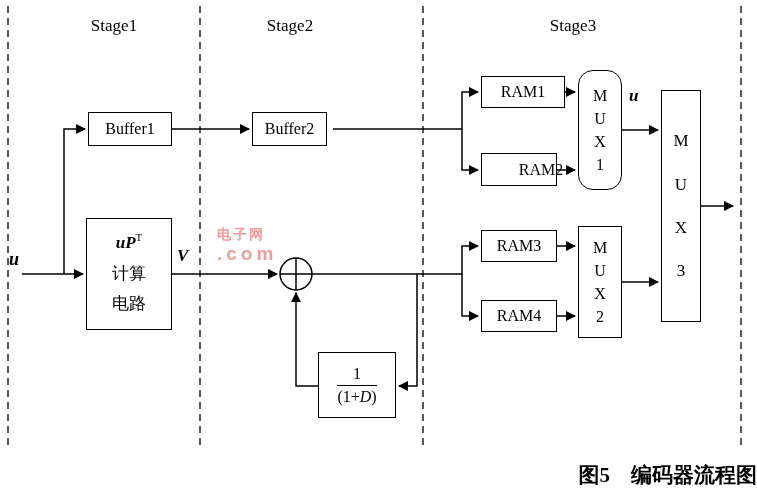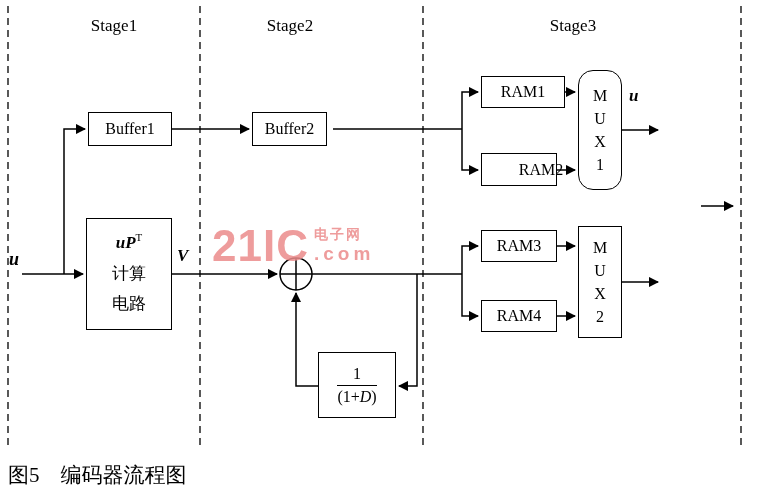--- a/index.html
+++ b/index.html
@@ -76,25 +76,24 @@
   .wm-brand { font-size: 44px; line-height: 1; letter-spacing: 1px; }
   .wm-col { display: flex; flex-direction: column; margin-left: 5px; padding-top: 2px; }
   .wm-site { font-size: 14px; letter-spacing: 2px; }
   .wm-domain { font-size: 19px; letter-spacing: 4px; line-height: 1.1; }
 
   .caption {
     position: absolute;
     left: 0; right: 0;
     top: 461px;
     z-index: 2;
-    text-align: left;
+    text-align: right;
     font-size: 21px;
-    font-weight: normal;
-    color: #000;
-    margin-left: 8px;
+    font-weight: bold;
+    color: #000;
   }
 </style>
 </head>
 <body>
 
 <div class="page">
 
   <svg class="canvas" width="757" height="501">
     <defs>
       <marker id="arrow" viewBox="0 0 10 10" refX="9" refY="5" markerWidth="7" markerHeight="7" orient="auto">
@@ -180,23 +179,25 @@
   <div class="box" style="left:481px; top:153px; width:76px; height:33px;padding-left:44px;">RAM2</div>
   <div class="box" style="left:481px; top:230px; width:76px; height:32px;">RAM3</div>
   <div class="box" style="left:481px; top:300px; width:76px; height:32px;">RAM4</div>
 
   <div class="box" style="left:578px; top:70px; width:44px; height:120px;border-radius:15px;">
     <div class="vtext">MUX1</div>
   </div>
   <div class="box" style="left:578px; top:226px; width:44px; height:112px;font-family:Liberation Serif, serif;">
     <div class="vtext">MUX2</div>
   </div>
+  <div class="box" style="left:661px; top:90px; width:40px; height:232px;">
+    <div class="vtext vtext-tall">MUX3</div>
+  </div>
 
   <div class="watermark">
-    <span class="wm-brand">21IC</span>
     <span class="wm-col">
       <span class="wm-site">电子网</span>
       <span class="wm-domain">.com</span>
     </span>
   </div>
 
   <div class="caption">图5　编码器流程图</div>
 
 </div>
 

